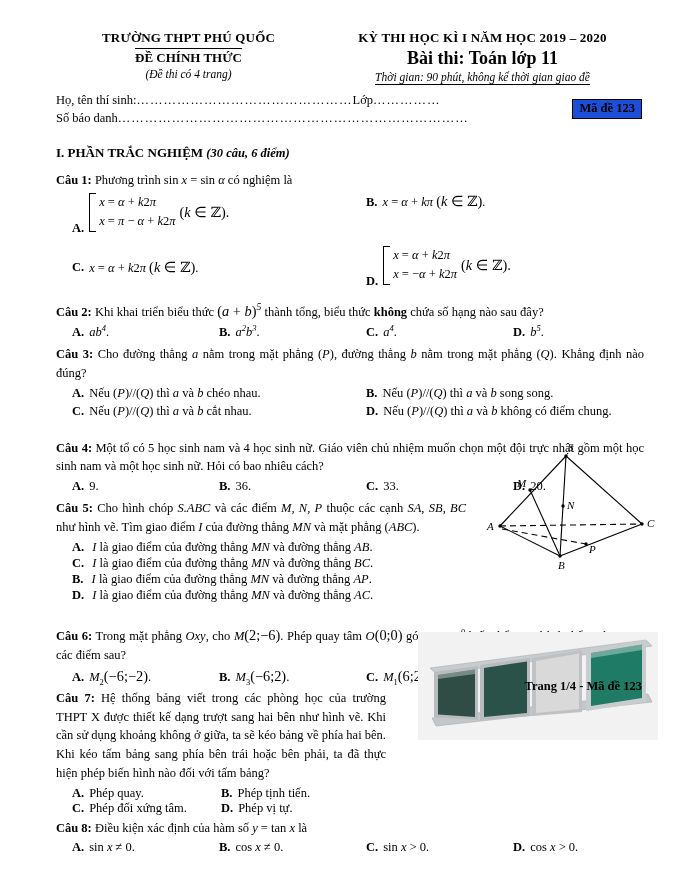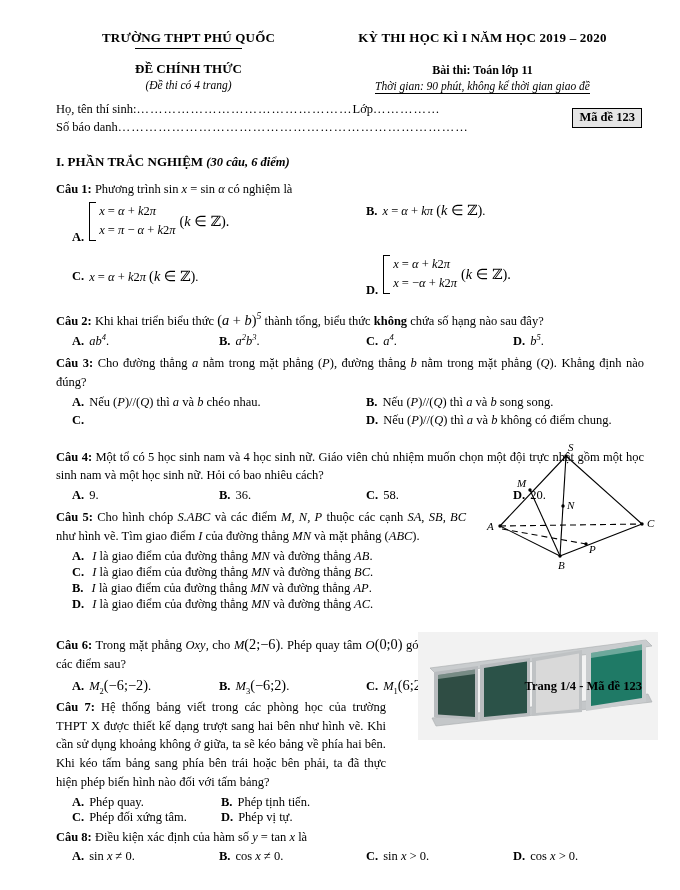--- a/index.html
+++ b/index.html
@@ -12,34 +12,34 @@
     position:relative;
     overflow:hidden;
   }
   .page { position:relative; width:680px; height:716px; padding:0; box-sizing:border-box; }
 
   
   .header { display:flex; padding:30px 36px 0 56px; }
   .hdr-left { width:265px; text-align:center; }
   .hdr-right { flex:1; text-align:center; }
   .hdr-line1 { font-weight:bold; font-size:13px; letter-spacing:.2px; }
-  .hdr-line2 { font-weight:bold; font-size:13px; display:inline-block; border-top:1.2px solid #000; padding-top:12px; margin-top:1px; }
+  .hdr-line2 { font-weight:bold; font-size:13px; display:inline-block; border-top:1.2px solid #000; padding-top:1px; margin-top:1px; }
   .hdr-line2-wrap { margin-top:1px; }
   .hdr-ital { font-style:italic; font-size:11.5px; margin-top:2px; }
   .hdr-ital-ul { font-style:italic; font-size:11.5px; margin-top:2px; display:inline-block; border-bottom:1.1px solid #000; padding-bottom:1px; }
-  .hdr-sub { font-weight:bold; font-size:12px; margin-top:17px; }
+  .hdr-sub { font-weight:bold; font-size:18px; margin-top:2px; }
 
   
   .cand { position:relative; padding:6px 36px 0 56px; }
   .cand-row { font-size:12.5px; white-space:nowrap; line-height:1.45; }
   .dots { letter-spacing:1px; }
   .code-box {
     position:absolute; right:38px; top:14px;
     border:1.3px solid #000; padding:1px 6px 2px 6px;
-    font-weight:bold; font-size:12.5px; background:#e5e5e5;
+    font-weight:bold; font-size:12.5px; background:#1d4ed8;
   }
 
   
   .content { padding:0 36px 0 56px; }
   .section-title { font-weight:bold; font-size:13px; margin:18px 0 10px 0; }
   .section-title i { font-style:italic; font-weight:bold; font-size:12.5px; }
 
   .q { margin-top:7px; line-height:1.5; text-align:justify; }
   .q-label { font-weight:bold; }
   .q-text { }
@@ -197,20 +197,21 @@
           <span>Nếu (<span class="m">P</span>)//(<span class="m">Q</span>) thì <span class="m">a</span> và <span class="m">b</span> chéo nhau.</span>
         </div>
       <div class="opt">
           <span class="opt-k">B.</span>
           <span>Nếu (<span class="m">P</span>)//(<span class="m">Q</span>) thì <span class="m">a</span> và <span class="m">b</span> song song.</span>
         </div>
     </div>
     <div class="opts opt-2 opts-row">
       <div class="opt">
           <span class="opt-k">C.</span>
+          <span>Nếu (<span class="m">P</span>)//(<span class="m">Q</span>) thì <span class="m">a</span> và <span class="m">b</span> cắt nhau.</span>
         </div>
       <div class="opt">
           <span class="opt-k">D.</span>
           <span>Nếu (<span class="m">P</span>)//(<span class="m">Q</span>) thì <span class="m">a</span> và <span class="m">b</span> không có điểm chung.</span>
         </div>
     </div>
 
     <div class="q" style="margin-top:20px;">
       <span class="q-label">Câu 4:</span>
       <span class="q-text">Một tổ có 5 học sinh nam và 4 học sinh nữ. Giáo viên chủ nhiệm muốn chọn một đội trực nhật gồm một học sinh nam và một học sinh nữ. Hỏi có bao nhiêu cách?</span>
@@ -219,21 +220,21 @@
       <div class="opt">
           <span class="opt-k">A.</span>
           <span>9.</span>
         </div>
       <div class="opt">
           <span class="opt-k">B.</span>
           <span>36.</span>
         </div>
       <div class="opt">
           <span class="opt-k">C.</span>
-          <span>58.</span>
+          <span>33.</span>
         </div>
       <div class="opt">
           <span class="opt-k">D.</span>
           <span>20.</span>
         </div>
     </div>
 
     <div class="q" style="margin-top:5px;width:410px;">
       <span class="q-label">Câu 5:</span>
       <span class="q-text">

